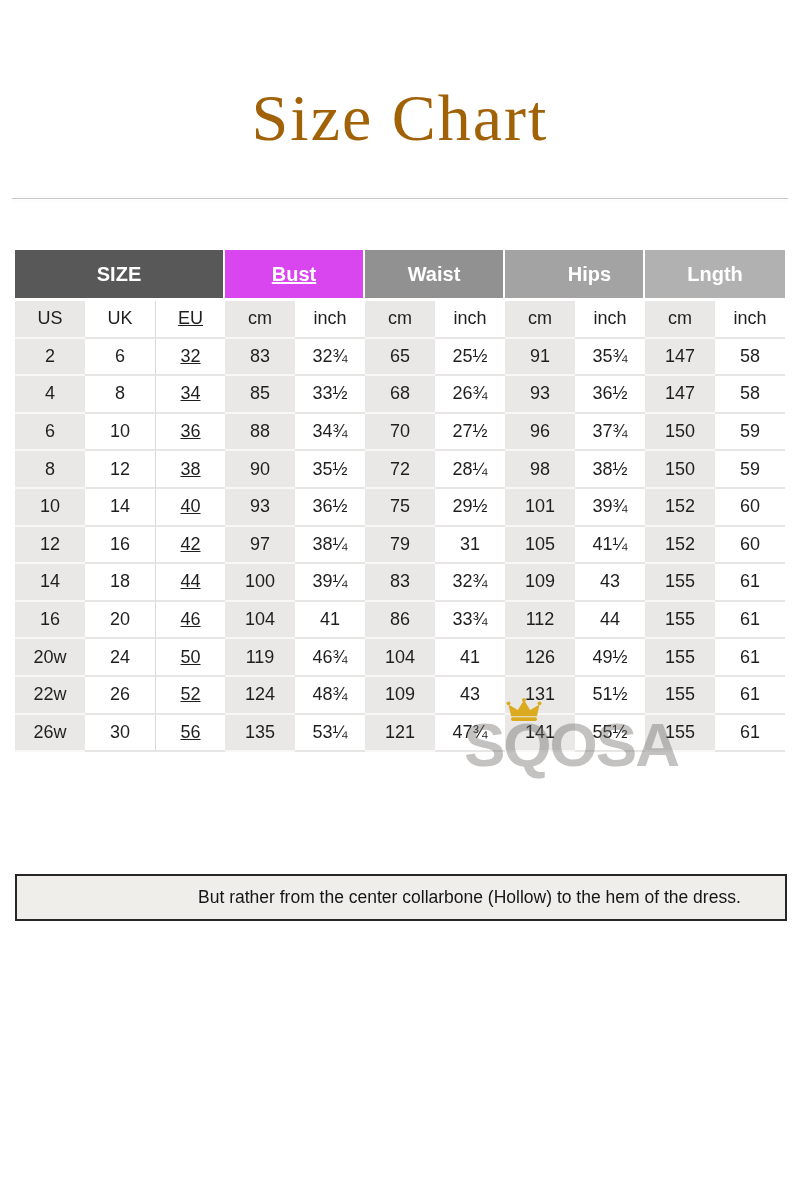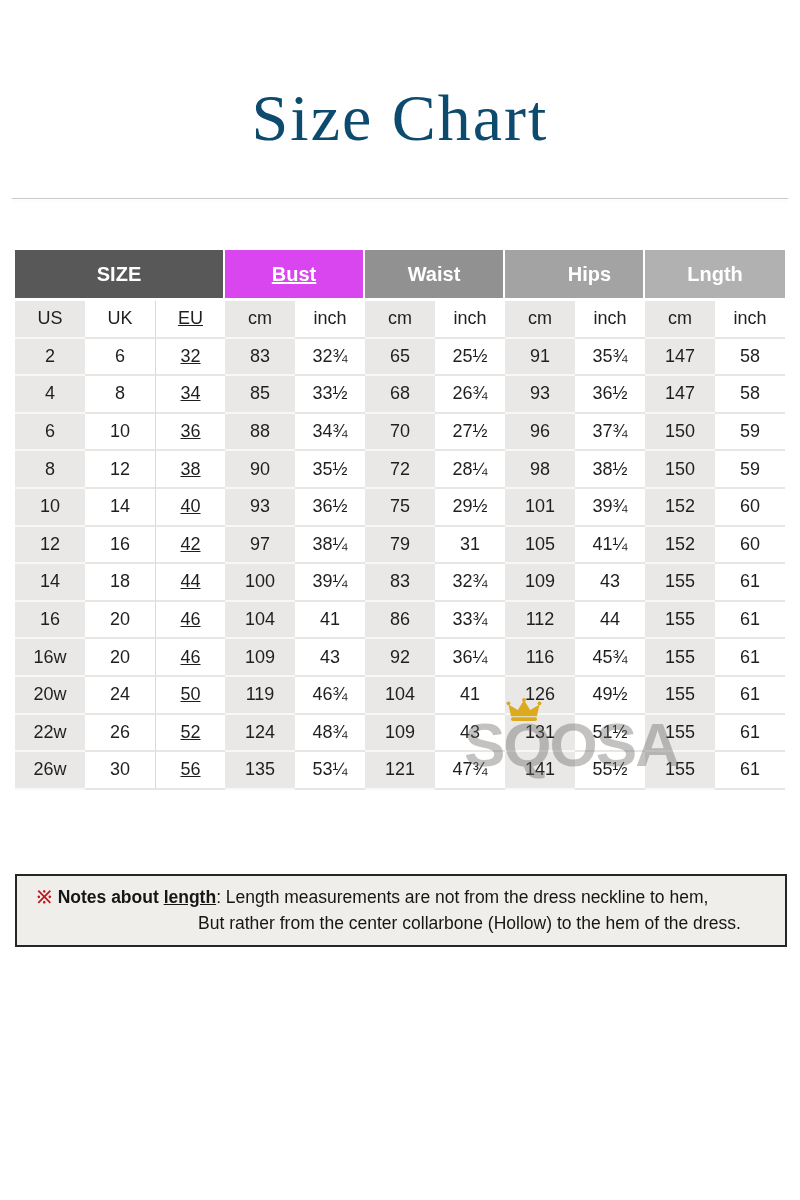--- a/index.html
+++ b/index.html
@@ -11,21 +11,21 @@
     overflow:hidden;
     color:#1f1f1f;
   }
   .page-title{
     position:absolute;
     top:80px;left:0;width:800px;
     text-align:center;
     font-family:"Liberation Serif", serif;
     font-size:66px;
     letter-spacing:2px;
-    color:#0c4a6e;
+    color:#a16207;
   }
   .divider{
     position:absolute;
     top:198px;left:12px;width:776px;height:1px;
     background:#c9c9c9;
     box-shadow:0 2px 3px rgba(0,0,0,0.05);
   }
   .table-wrap{
     position:absolute;
     top:250px;left:15px;width:770px;
@@ -231,33 +231,20 @@
           <td class="tint">104</td>
           <td class="plain">41</td>
           <td class="tint">86</td>
           <td class="plain">33¾</td>
           <td class="tint">112</td>
           <td class="plain">44</td>
           <td class="tint">155</td>
           <td class="plain">61</td>
         </tr>
         <tr>
-          <td class="tint">16w</td>
-          <td class="plain">20</td>
-          <td class="plain vline">46</td>
-          <td class="tint">109</td>
-          <td class="plain">43</td>
-          <td class="tint">92</td>
-          <td class="plain">36¼</td>
-          <td class="tint">116</td>
-          <td class="plain">45¾</td>
-          <td class="tint">155</td>
-          <td class="plain">61</td>
-        </tr>
-        <tr>
           <td class="tint">20w</td>
           <td class="plain">24</td>
           <td class="plain vline">50</td>
           <td class="tint">119</td>
           <td class="plain">46¾</td>
           <td class="tint">104</td>
           <td class="plain">41</td>
           <td class="tint">126</td>
           <td class="plain">49½</td>
           <td class="tint">155</td>
@@ -300,17 +287,14 @@
       <rect x="4.5" y="17" width="23" height="3.2" rx="1.4" fill="#dcaa1e"></rect>
       <circle cx="2.2" cy="4.6" r="1.7" fill="#dcaa1e"></circle>
       <circle cx="16" cy="1.6" r="1.7" fill="#dcaa1e"></circle>
       <circle cx="29.8" cy="4.6" r="1.7" fill="#dcaa1e"></circle>
     </svg>
   </span>
   <span class="wm-text">SQOSA</span>
 </div>
 
 <div class="note-box">
-  <div>
-    <span class="note-marker">※</span><span class="bold"><span>Notes about </span><u>length</u></span><span>: Length measurements are not from the dress neckline to hem,</span>
-  </div>
   <div class="note-line2">But rather from the center collarbone (Hollow) to the hem of the dress.</div>
 </div>
 
 </body></html>

